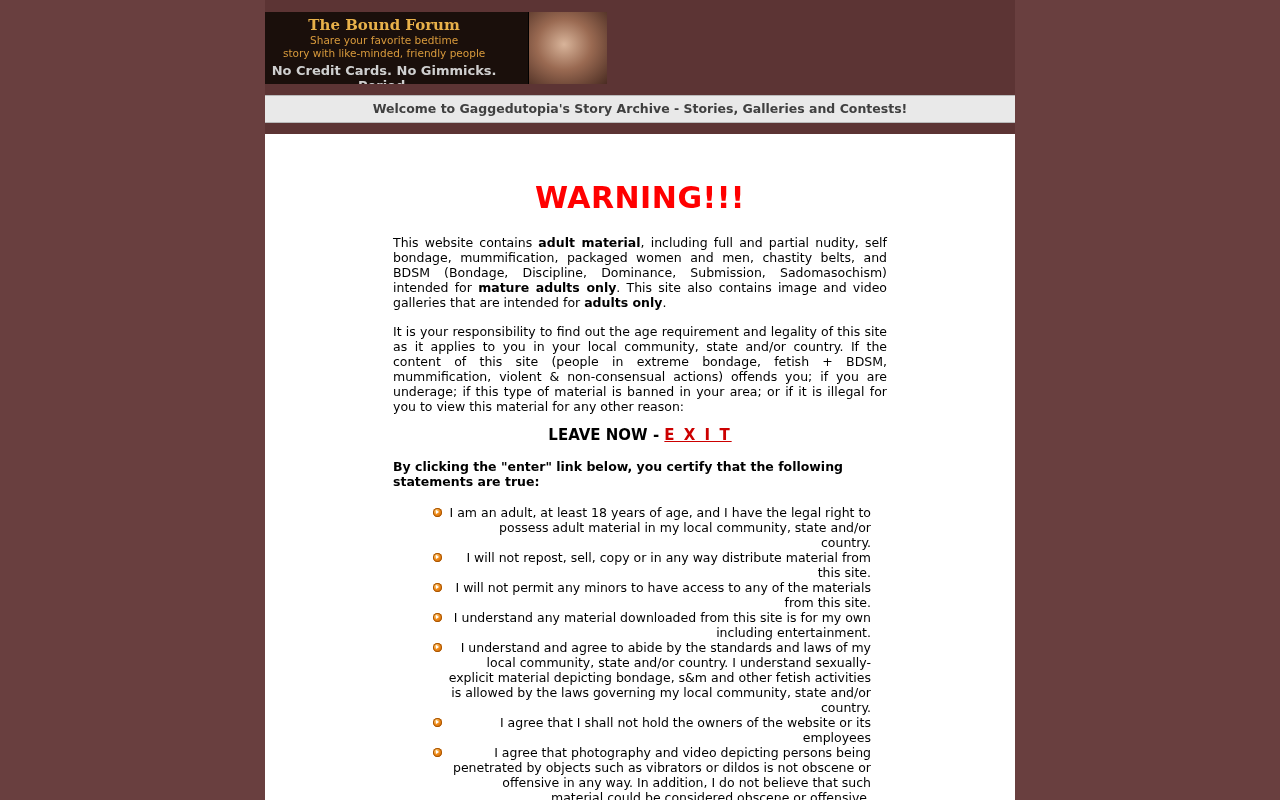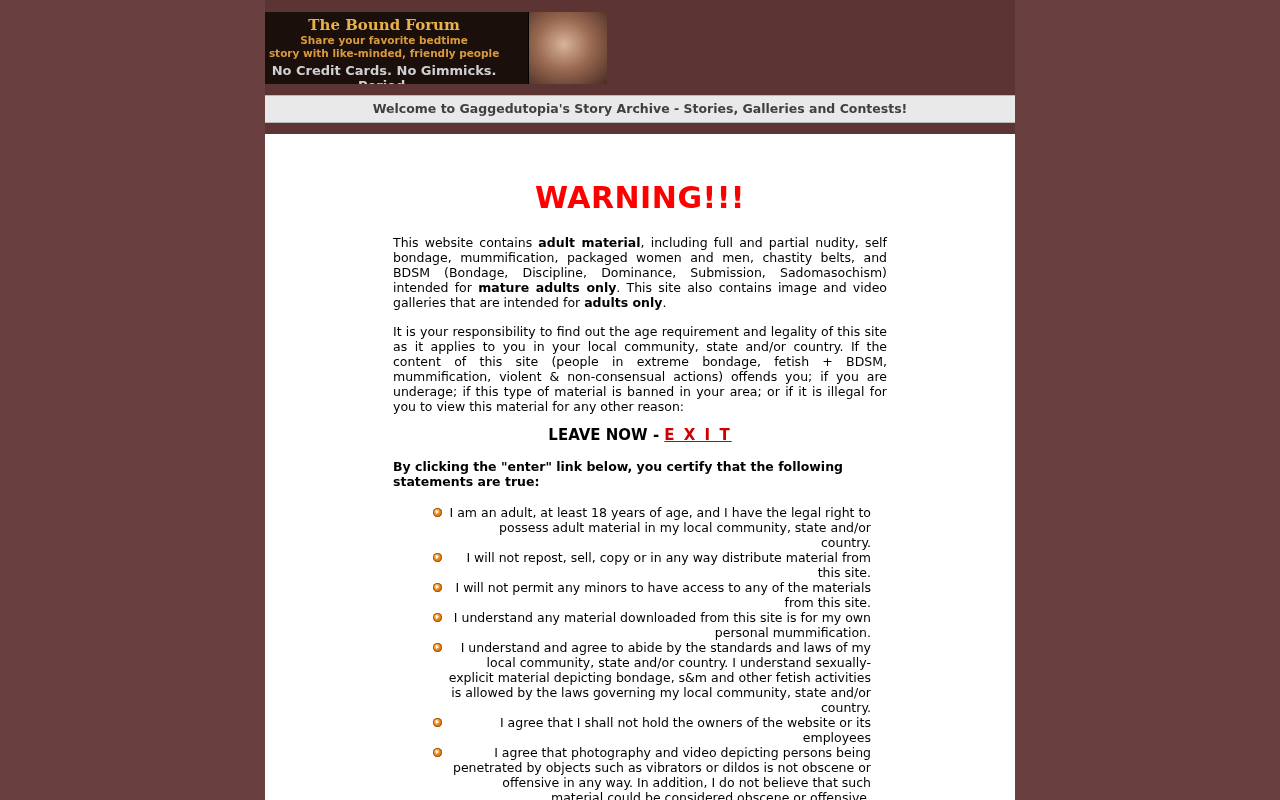--- a/index.html
+++ b/index.html
@@ -91,21 +91,21 @@
   .ad-title {
     color: #e8b14a;
     font-weight: bold;
     font-size: 15px;
     font-family: "DejaVu Serif", "Liberation Serif", serif;
     line-height: 17px;
   }
   .ad-sub {
     color: #d89a3c;
     font-size: 10.5px;
-    font-weight: bold;
+    font-weight: normal;
     line-height: 13px;
   }
   .ad-foot {
     color: #cfcfcf;
     font-size: 13px;
     font-weight: bold;
     margin-top: 3px;
   }
   .ad-photo {
     width: 92px;
@@ -245,21 +245,21 @@
         <span>LEAVE NOW -</span>
         <a href="#">E X I T</a>
       </div>
 
       <div class="certify">By clicking the "enter" link below, you certify that the following statements are true:</div>
 
       <ul class="statements">
         <li><span class="bullet"></span><span>I am an adult, at least 18 years of age, and I have the legal right to possess adult material in my local community, state and/or country.</span></li>
         <li><span class="bullet"></span><span>I will not repost, sell, copy or in any way distribute material from this site.</span></li>
         <li><span class="bullet"></span><span>I will not permit any minors to have access to any of the materials from this site.</span></li>
-        <li><span class="bullet"></span><span>I understand any material downloaded from this site is for my own personal mummification.</span></li>
+        <li><span class="bullet"></span><span>I understand any material downloaded from this site is for my own including entertainment.</span></li>
         <li><span class="bullet"></span><span>I understand and agree to abide by the standards and laws of my local community, state and/or country. I understand sexually-explicit material depicting bondage, s&amp;m and other fetish activities is allowed by the laws governing my local community, state and/or country.</span></li>
         <li><span class="bullet"></span><span>I agree that I shall not hold the owners of the website or its employees</span></li>
         <li><span class="bullet"></span><span>I agree that photography and video depicting persons being penetrated by objects such as vibrators or dildos is not obscene or offensive in any way. In addition, I do not believe that such material could be considered obscene or offensive.</span></li>
       </ul>
 
     </div>
   </div>
 
 </div>
 

